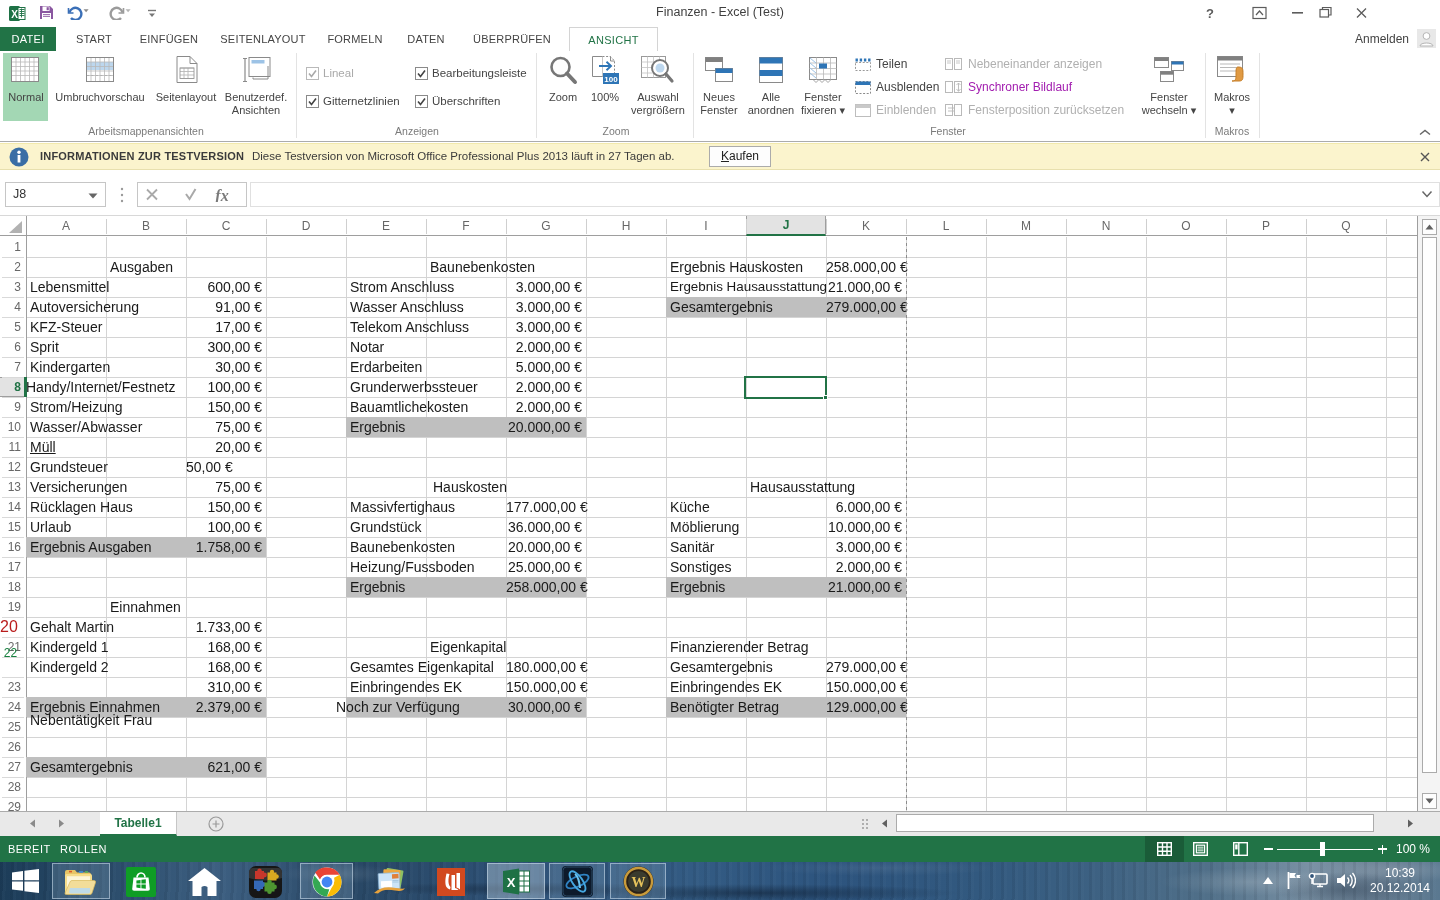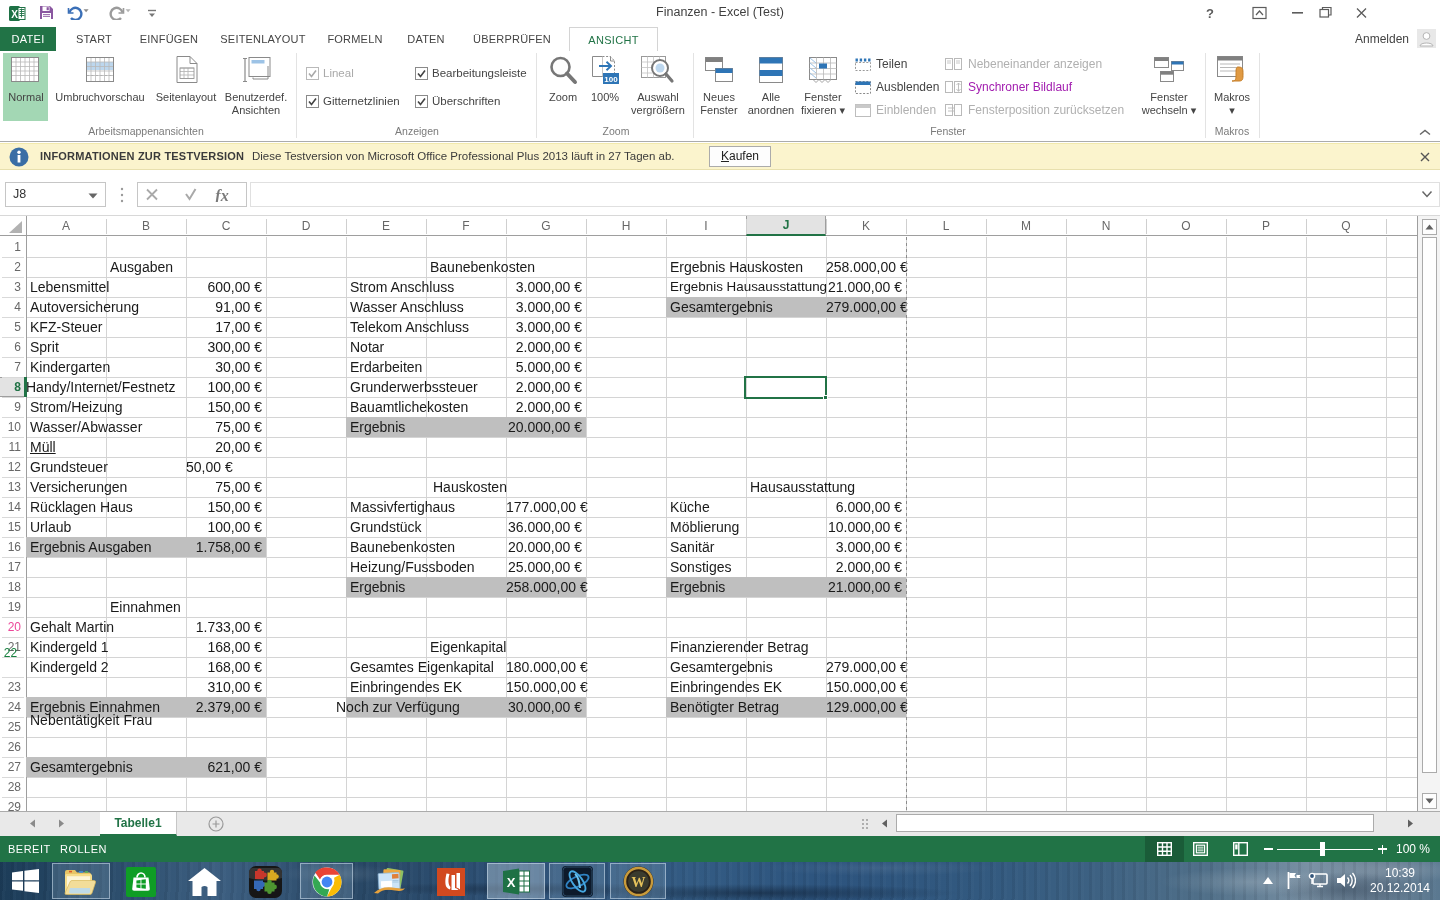--- a/index.html
+++ b/index.html
@@ -331,21 +331,21 @@
 <div class="a" style="left:0;top:517px;width:21px;height:20px;line-height:20px;text-align:right;font-size:12px;color:#676767">15</div>
 <div class="a" style="left:2px;top:517px;width:22px;height:1px;background:#d9d9d9"></div>
 <div class="a" style="left:0;top:537px;width:21px;height:20px;line-height:20px;text-align:right;font-size:12px;color:#676767">16</div>
 <div class="a" style="left:2px;top:537px;width:22px;height:1px;background:#d9d9d9"></div>
 <div class="a" style="left:0;top:557px;width:21px;height:20px;line-height:20px;text-align:right;font-size:12px;color:#676767">17</div>
 <div class="a" style="left:2px;top:557px;width:22px;height:1px;background:#d9d9d9"></div>
 <div class="a" style="left:0;top:577px;width:21px;height:20px;line-height:20px;text-align:right;font-size:12px;color:#676767">18</div>
 <div class="a" style="left:2px;top:577px;width:22px;height:1px;background:#d9d9d9"></div>
 <div class="a" style="left:0;top:597px;width:21px;height:20px;line-height:20px;text-align:right;font-size:12px;color:#676767">19</div>
 <div class="a" style="left:2px;top:597px;width:22px;height:1px;background:#d9d9d9"></div>
-<div class="a" style="left:0;top:617px;width:21px;height:20px;line-height:20px;text-align:right;font-size:12px;color:#ec4899">20</div>
+<div class="a" style="left:0;top:617px;width:21px;height:20px;line-height:20px;font-size:16px;color:#b91c1c">20</div>
 <div class="a" style="left:2px;top:617px;width:22px;height:1px;background:#d9d9d9"></div>
 <div class="a" style="left:0;top:637px;width:21px;height:20px;line-height:20px;text-align:right;font-size:12px;color:#676767">21</div>
 <div class="a" style="left:2px;top:637px;width:22px;height:1px;background:#d9d9d9"></div>
 <div class="a" style="left:0;top:643px;width:21px;height:20px;line-height:20px;text-align:center;font-size:12px;color:#15803d">22</div>
 <div class="a" style="left:2px;top:657px;width:22px;height:1px;background:#d9d9d9"></div>
 <div class="a" style="left:0;top:677px;width:21px;height:20px;line-height:20px;text-align:right;font-size:12px;color:#676767">23</div>
 <div class="a" style="left:2px;top:677px;width:22px;height:1px;background:#d9d9d9"></div>
 <div class="a" style="left:0;top:697px;width:21px;height:20px;line-height:20px;text-align:right;font-size:12px;color:#676767">24</div>
 <div class="a" style="left:2px;top:697px;width:22px;height:1px;background:#d9d9d9"></div>
 <div class="a" style="left:0;top:717px;width:21px;height:20px;line-height:20px;text-align:right;font-size:12px;color:#676767">25</div>

